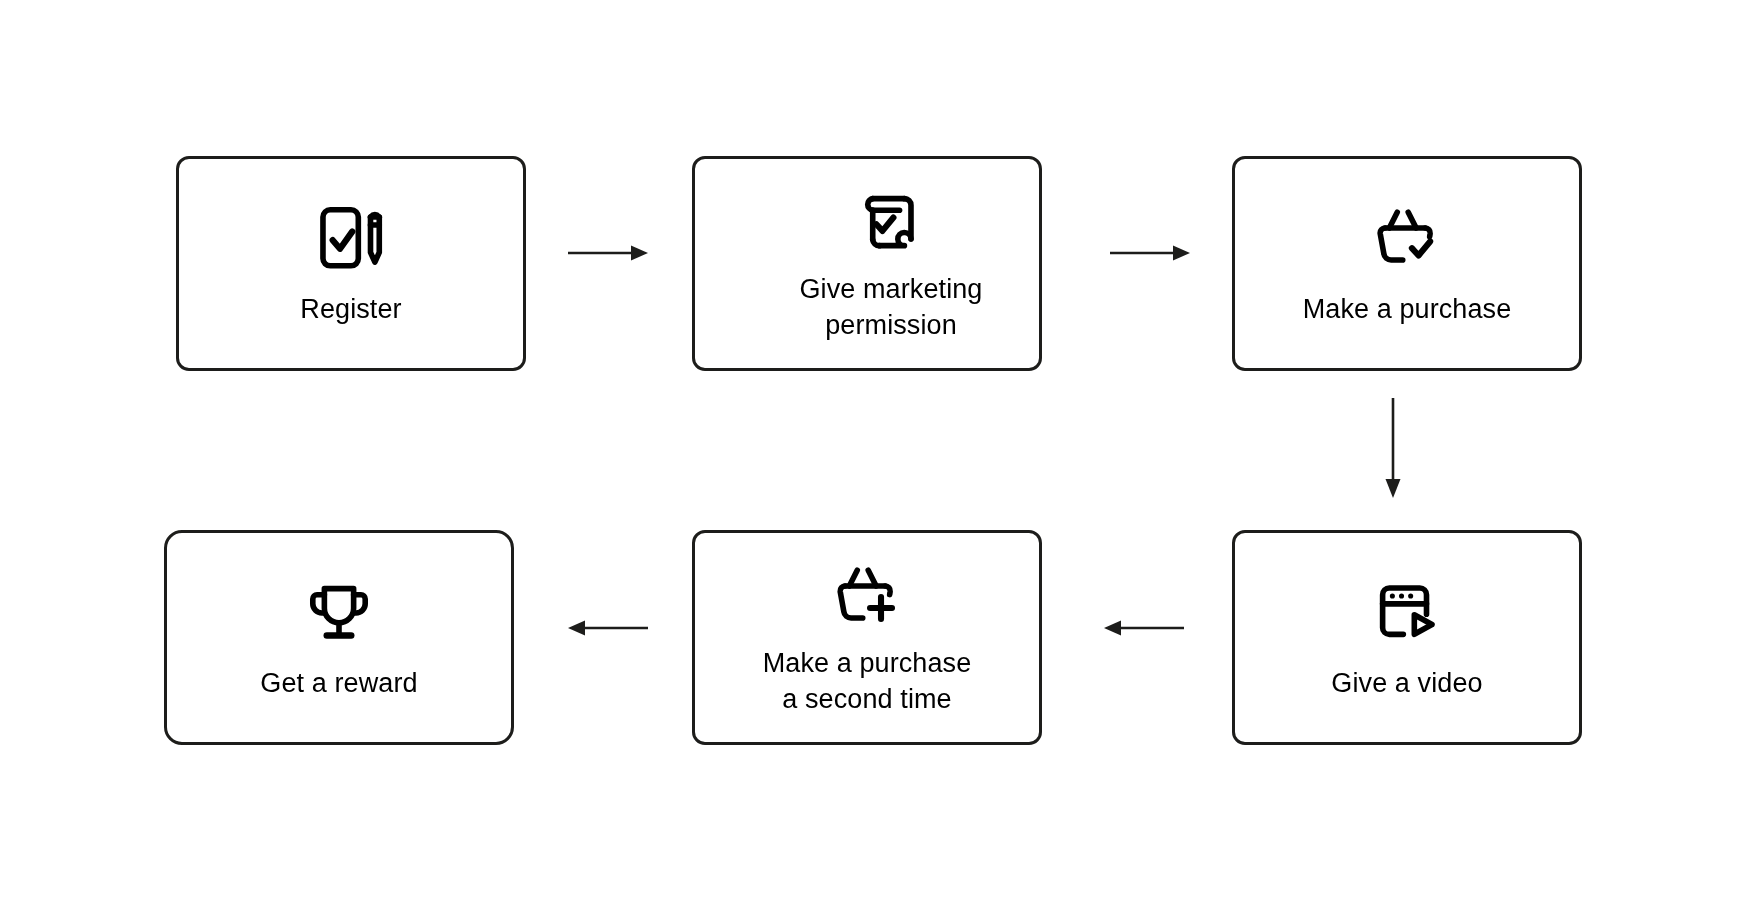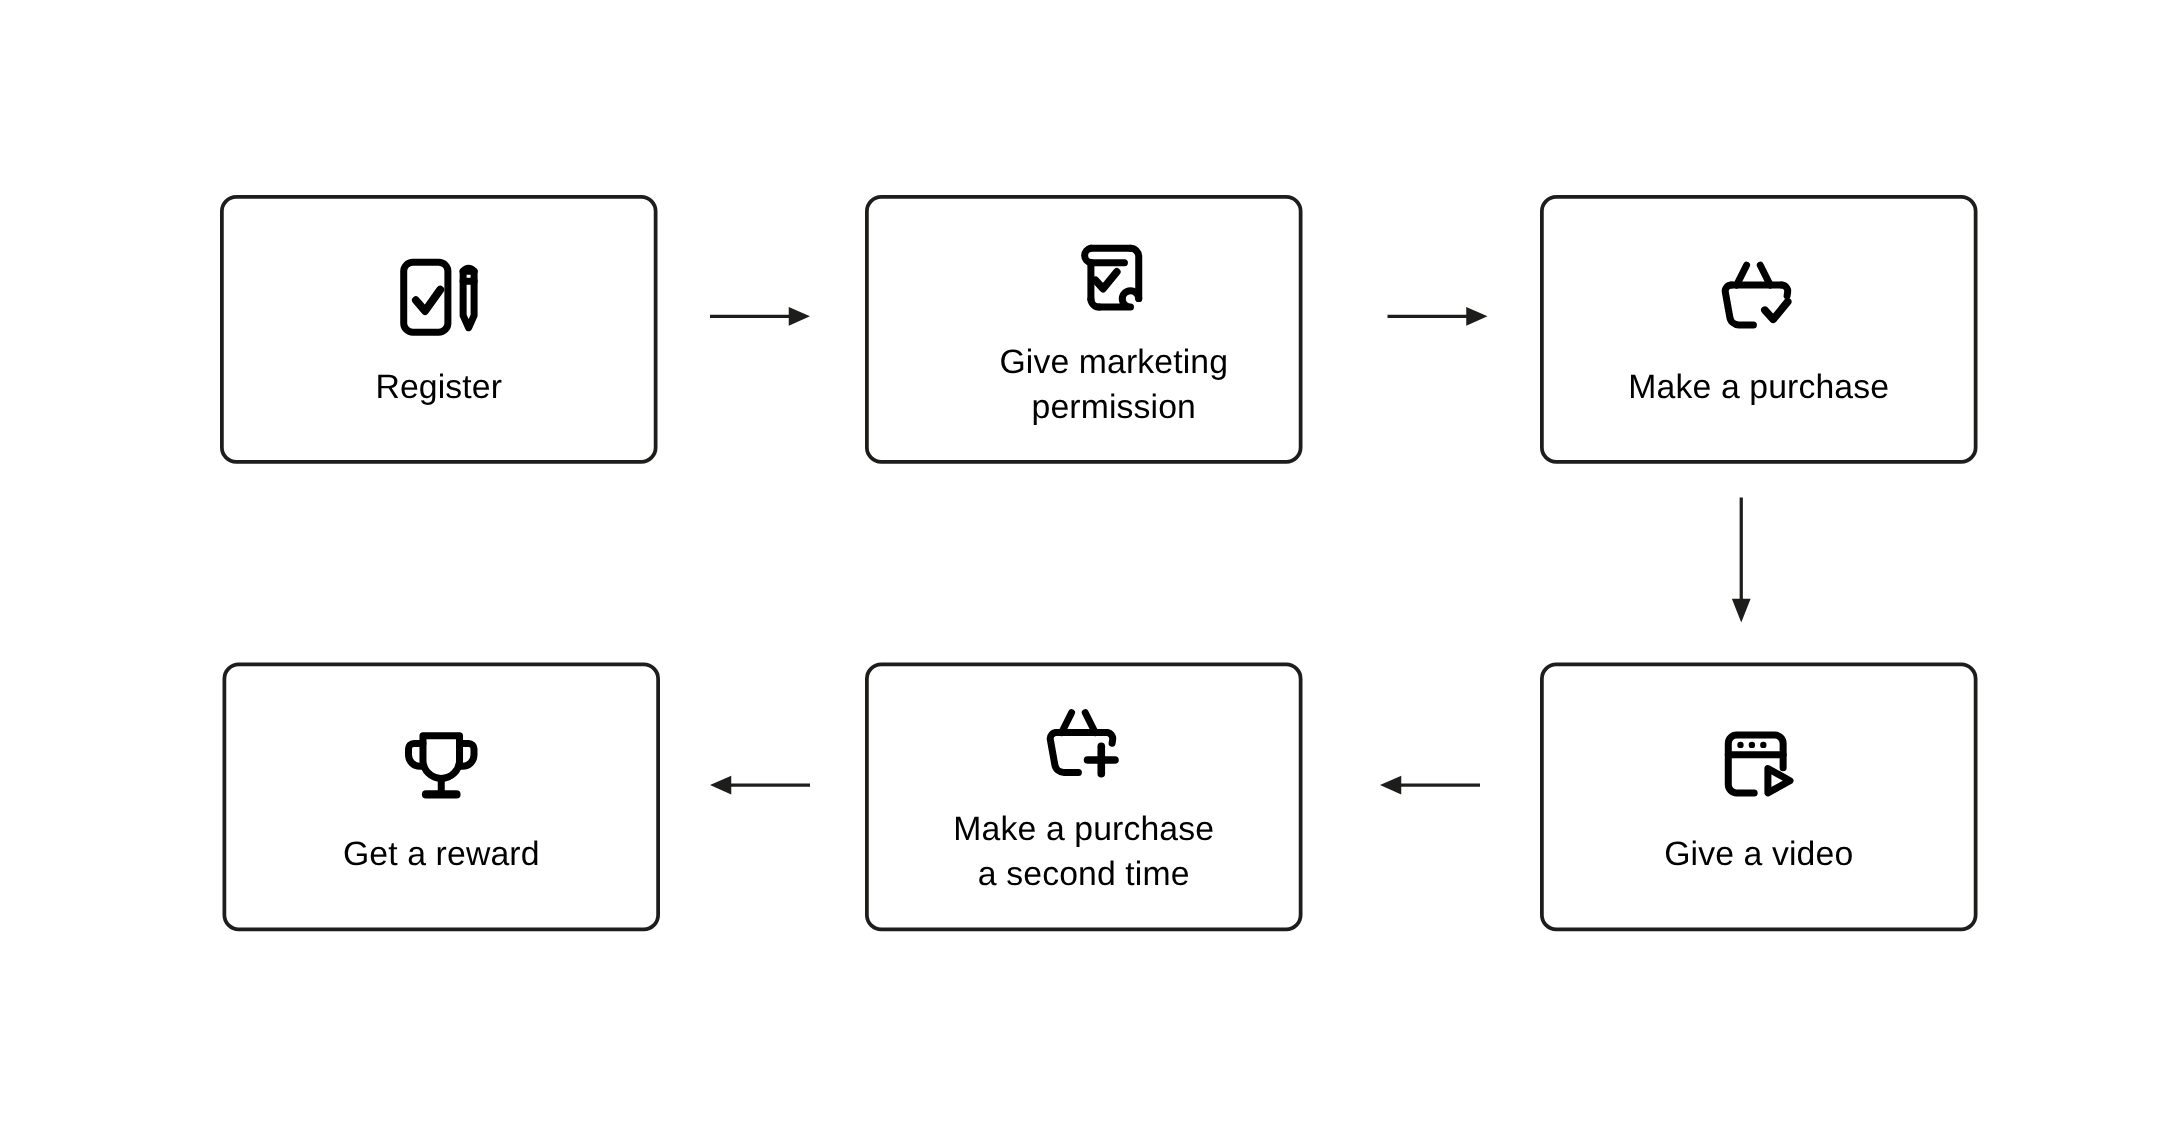--- a/index.html
+++ b/index.html
@@ -62,21 +62,21 @@
     padding: 0 10px;
   }
   .step-card.two-line .step-icon { margin-bottom: 10px; }
 
   
   #card-register            { left: 176px;  top: 156px; }
   #card-marketing-permission{ left: 692px;  top: 156px; padding-left: 48px; }
   #card-purchase            { left: 1232px; top: 156px; }
   #card-watch-video         { left: 1232px; top: 530px; }
   #card-purchase-second     { left: 692px;  top: 530px; }
-  #card-reward              { left: 178px;  top: 530px; }
+  #card-reward              { left: 164px;  top: 530px; border-radius: 18px; }
 
   
   .flow-arrow {
     position: absolute;
   }
   .flow-arrow svg { display: block; overflow: visible; }
 
   #arrow-register-to-permission { left: 568px;  top: 243px; }
   #arrow-permission-to-purchase { left: 1110px; top: 243px; }
   #arrow-purchase-to-video      { left: 1383px; top: 398px; }

